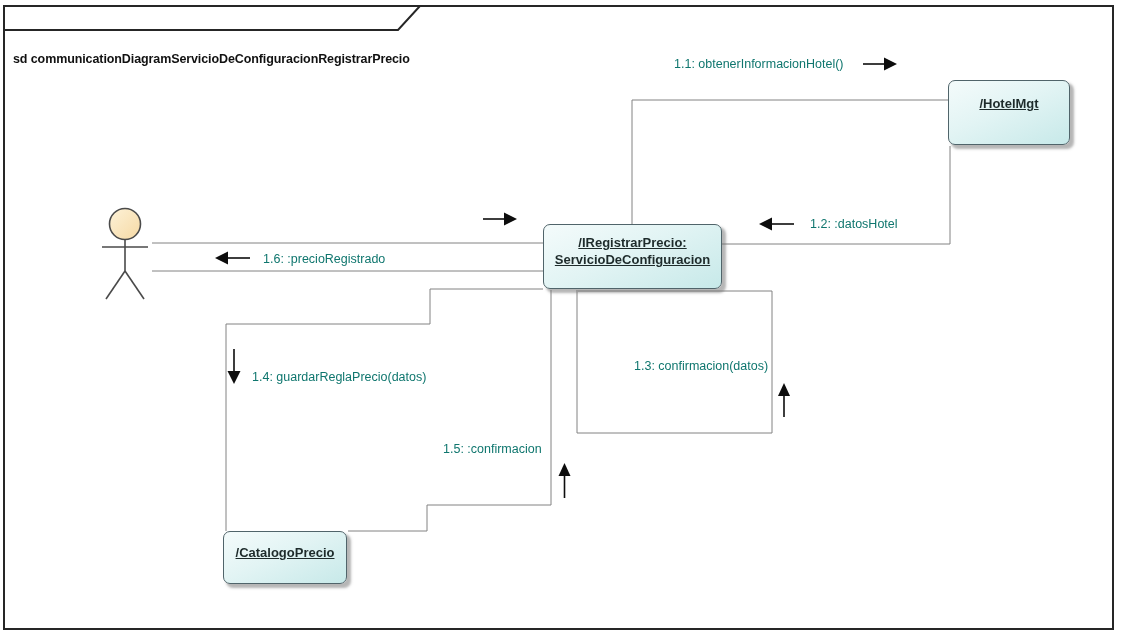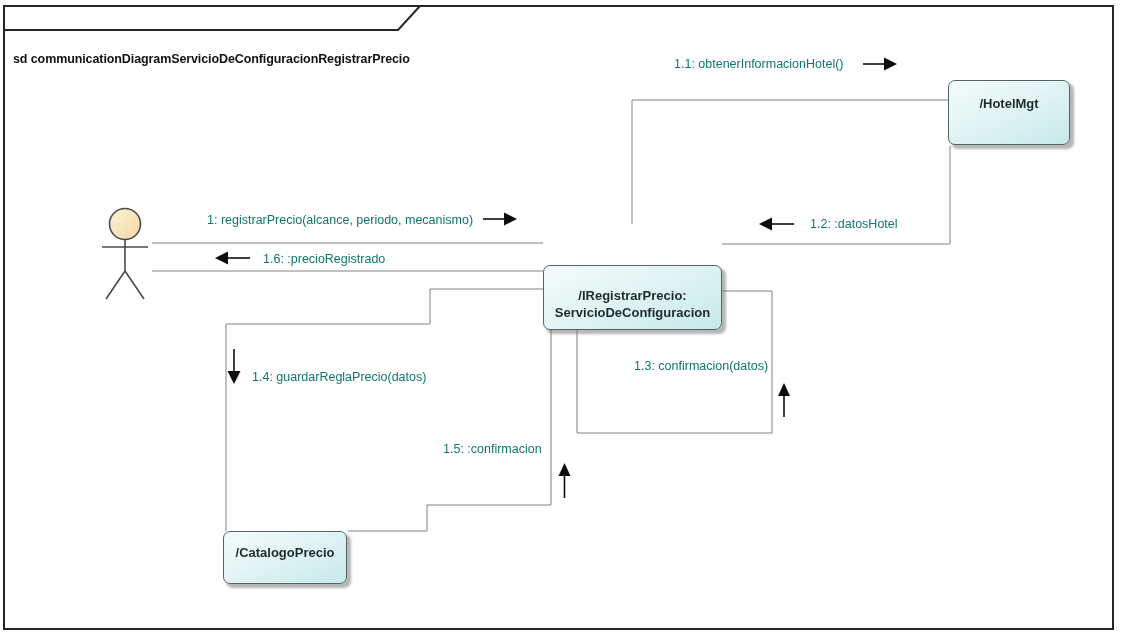--- a/index.html
+++ b/index.html
@@ -39,20 +39,21 @@
     background: linear-gradient(155deg, #f4fbfb 0%, #e2f4f4 45%, #c7e9e9 100%);
     box-shadow: 3.5px 3.5px 2.5px rgba(110, 110, 110, 0.5);
     text-align: center;
     color: #1e2b2b;
   }
   .node-label {
     font-size: 13px;
     font-weight: bold;
     line-height: 17px;
     white-space: nowrap;
+    text-decoration: underline;
   }
   .msg {
     position: absolute;
     font-size: 12.5px;
     color: #0f766e;
     white-space: nowrap;
     line-height: 14px;
   }
 </style>
 </head>
@@ -121,30 +122,29 @@
       </g>
     </g>
   </svg>
 
   <div class="frame-title">sd communicationDiagramServicioDeConfiguracionRegistrarPrecio</div>
 
   <div class="node" style="left:948px; top:80px; width:122px; height:65px; padding-top:14px;">
     <div class="node-label">/HotelMgt</div>
   </div>
 
-  <div class="node" style="left:543px; top:224px; width:179px; height:65px; padding-top:21px;margin-top:41px;">
+  <div class="node" style="left:543px; top:224px; width:179px; height:65px; padding-top:9px;">
     <div class="node-label">/IRegistrarPrecio:</div>
     <div class="node-label">ServicioDeConfiguracion</div>
   </div>
 
   <div class="node" style="left:223px; top:531px; width:124px; height:53px; padding-top:12px;">
     <div class="node-label">/CatalogoPrecio</div>
   </div>
 
-  <div class="msg" style="left:207px; top:213px;">1: registrarPrecio(alcance, periodo, mecanismo)</div>
   <div class="msg" style="left:263px; top:252px;">1.6: :precioRegistrado</div>
   <div class="msg" style="left:674px; top:57px;">1.1: obtenerInformacionHotel()</div>
   <div class="msg" style="left:810px; top:217px;">1.2: :datosHotel</div>
   <div class="msg" style="left:252px; top:370px;">1.4: guardarReglaPrecio(datos)</div>
   <div class="msg" style="left:634px; top:359px;">1.3: confirmacion(datos)</div>
   <div class="msg" style="left:443px; top:442px;">1.5: :confirmacion</div>
 
 </div>
 
 </body></html>

